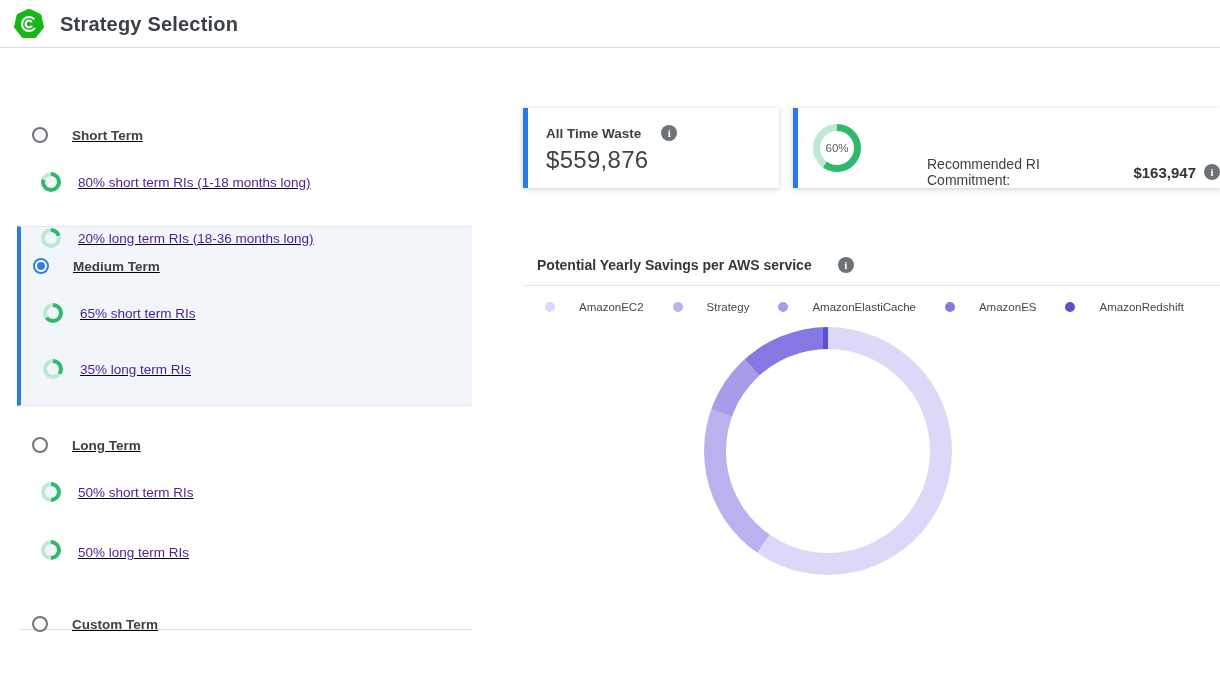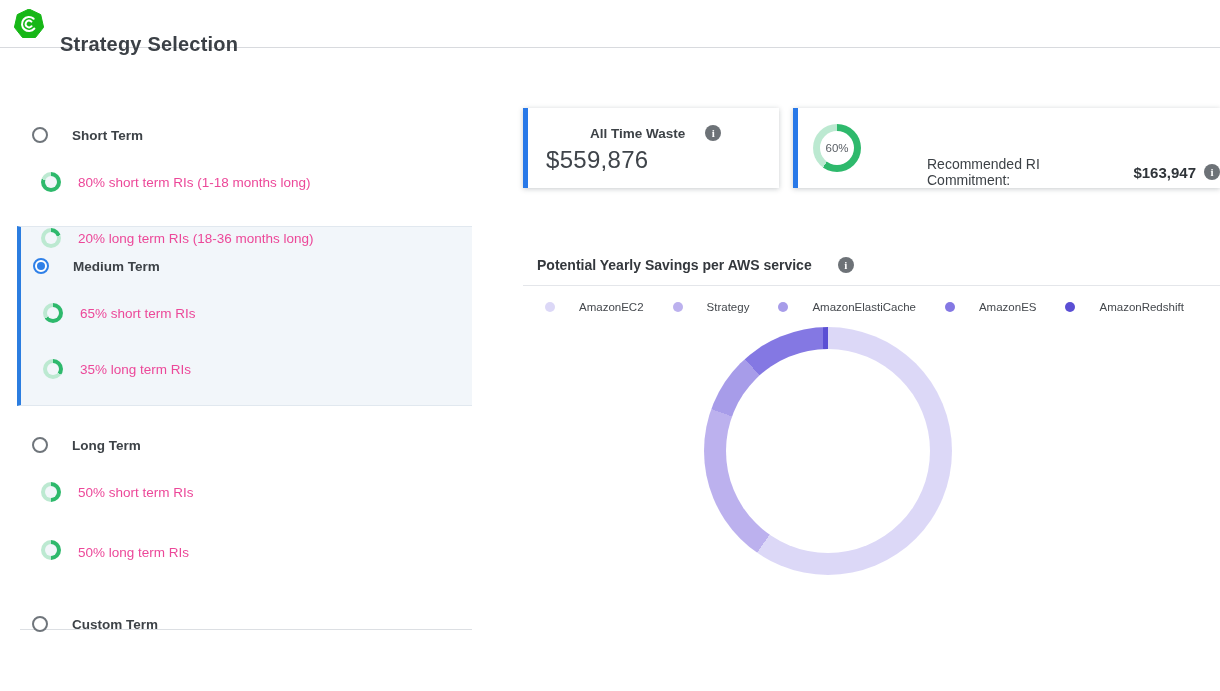--- a/index.html
+++ b/index.html
@@ -3,42 +3,42 @@
 <meta charset="utf-8">
 <style>
   * { margin:0; padding:0; box-sizing:border-box; }
   html,body { background:#fff; }
   body { font-family:"Liberation Sans", sans-serif; }
   #app { position:relative; width:1220px; height:691px; background:#fff; overflow:hidden; }
 
   
   .header { position:absolute; left:0; top:0; width:1220px; height:48px; border-bottom:1px solid #d8dade; background:#fff; }
   .logo { position:absolute; left:14px; top:9px; width:30px; height:30px; }
-  .page-title { position:absolute; left:60px; top:0; height:56px; line-height:48px; font-size:20px; font-weight:bold; color:#3b4046; letter-spacing:.2px;margin-top:20px; }
+  .page-title { position:absolute; left:60px; top:0; height:56px; line-height:48px; font-size:20px; font-weight:bold; color:#3b4046; letter-spacing:.2px; }
 
   
   .sidebar { position:absolute; left:0; top:48px; width:472px; height:643px; }
   .sel-block { position:absolute; left:17px; top:178px; width:455px; height:180px; background:#f2f6fa; border-left:4px solid #2b7de0; border-top:1px solid #e1e8ef; border-bottom:1px solid #e1e8ef; }
-  .row { position:absolute; display:flex; align-items:center; height:24px; }
+  .row { position:absolute; display:flex; align-items:center; height:24px;text-decoration:underline; }
   .radio { width:16px; height:16px; border-radius:50%; border:2px solid #6f757b; background:#fff; flex:0 0 16px; }
   .radio.checked { border-color:#2f80e8; position:relative; }
   .radio.checked::after { content:""; position:absolute; left:2px; top:2px; width:8px; height:8px; border-radius:50%; background:#2f80e8; }
   .sec-label { margin-left:24px; font-size:13.5px; font-weight:bold; color:#3d4247; }
   .ring { width:20px; height:20px; border-radius:50%; position:relative; flex:0 0 20px; }
   .ring::after { content:""; position:absolute; left:4px; top:4px; width:12px; height:12px; border-radius:50%; background:#fff; }
   .sel-block ~ .row .ring::after, .ring.on-blue::after { background:#f2f6fa; }
   .ring.on-white::after { background:#fff; }
-  .opt-label { margin-left:17px; font-size:13.5px; color:#ec4899; }
+  .opt-label { margin-left:17px; font-size:13.5px; color:#4c1d95; }
   .side-divider { position:absolute; left:20px; top:581px; width:452px; border-top:1px solid #dcdfe3; }
 
   
   .card { position:absolute; top:108px; height:80px; background:#fff; border-left:5px solid #2979e8; box-shadow:0 1px 5px rgba(40,50,60,.25); }
   .card.waste { left:523px; width:256px; }
   .card.commit { left:793px; width:427px; }
-  .card-title-row { position:absolute; left:18px; top:17px; display:flex; align-items:center; gap:20px;margin-left:44px; }
+  .card-title-row { position:absolute; left:18px; top:17px; display:flex; align-items:center; gap:20px; }
   .card-title { font-size:13.5px; font-weight:bold; color:#3d4247; }
   .card-value { position:absolute; left:18px; top:38px; font-size:24px; color:#3f444a; font-weight:400; letter-spacing:.3px; }
   .info { width:16px; height:16px; border-radius:50%; background:#6d7277; display:inline-flex; align-items:center; justify-content:center; flex:0 0 16px; }
   .info::before { content:"i"; color:#fff; font-size:11px; font-weight:bold; font-family:"Liberation Serif", serif; }
 
   .big-ring { position:absolute; left:15px; top:16px; width:48px; height:48px; border-radius:50%; }
   .big-ring::after { content:""; position:absolute; left:7px; top:7px; width:34px; height:34px; border-radius:50%; background:#fff; }
   .big-ring-label { position:absolute; left:15px; top:16px; width:48px; height:48px; display:flex; align-items:center; justify-content:center; font-size:11.5px; color:#595e64; z-index:2; }
   .commit-line { position:absolute; left:129px; display:flex; align-items:center; gap:8px; }
   .commit-line.l1 { top:17px; }

